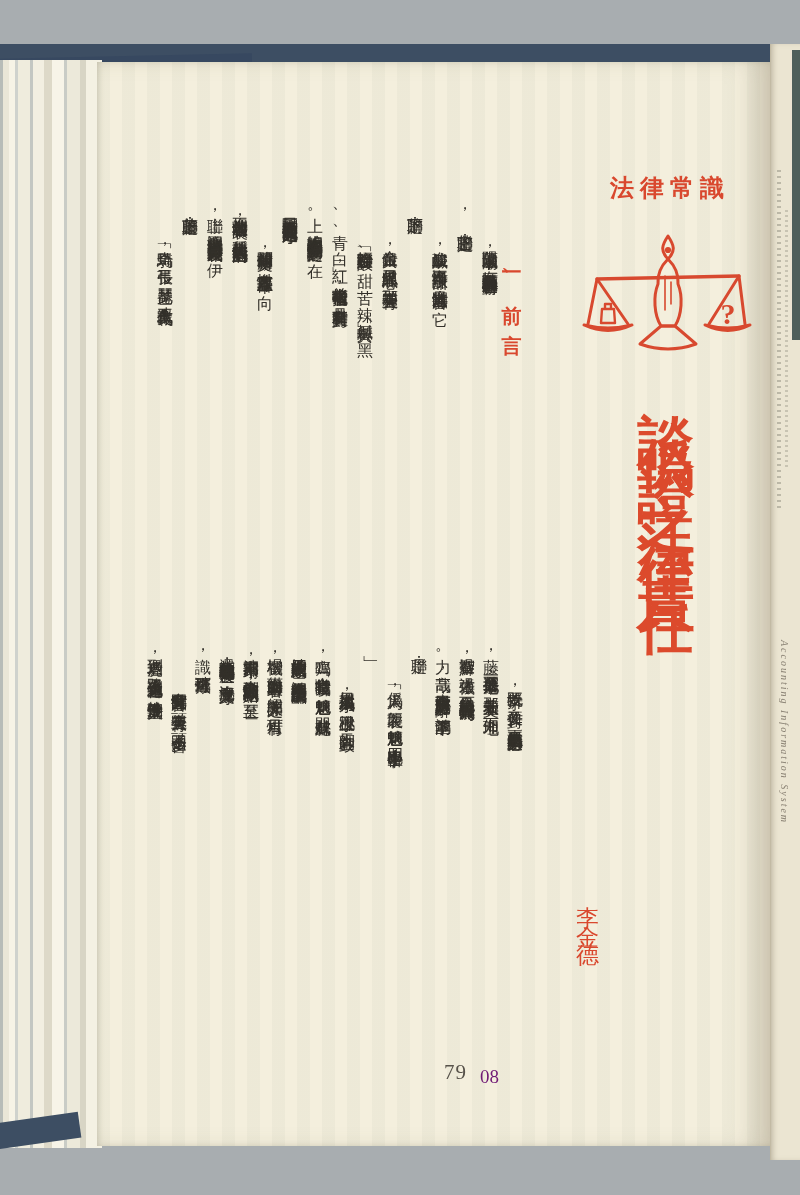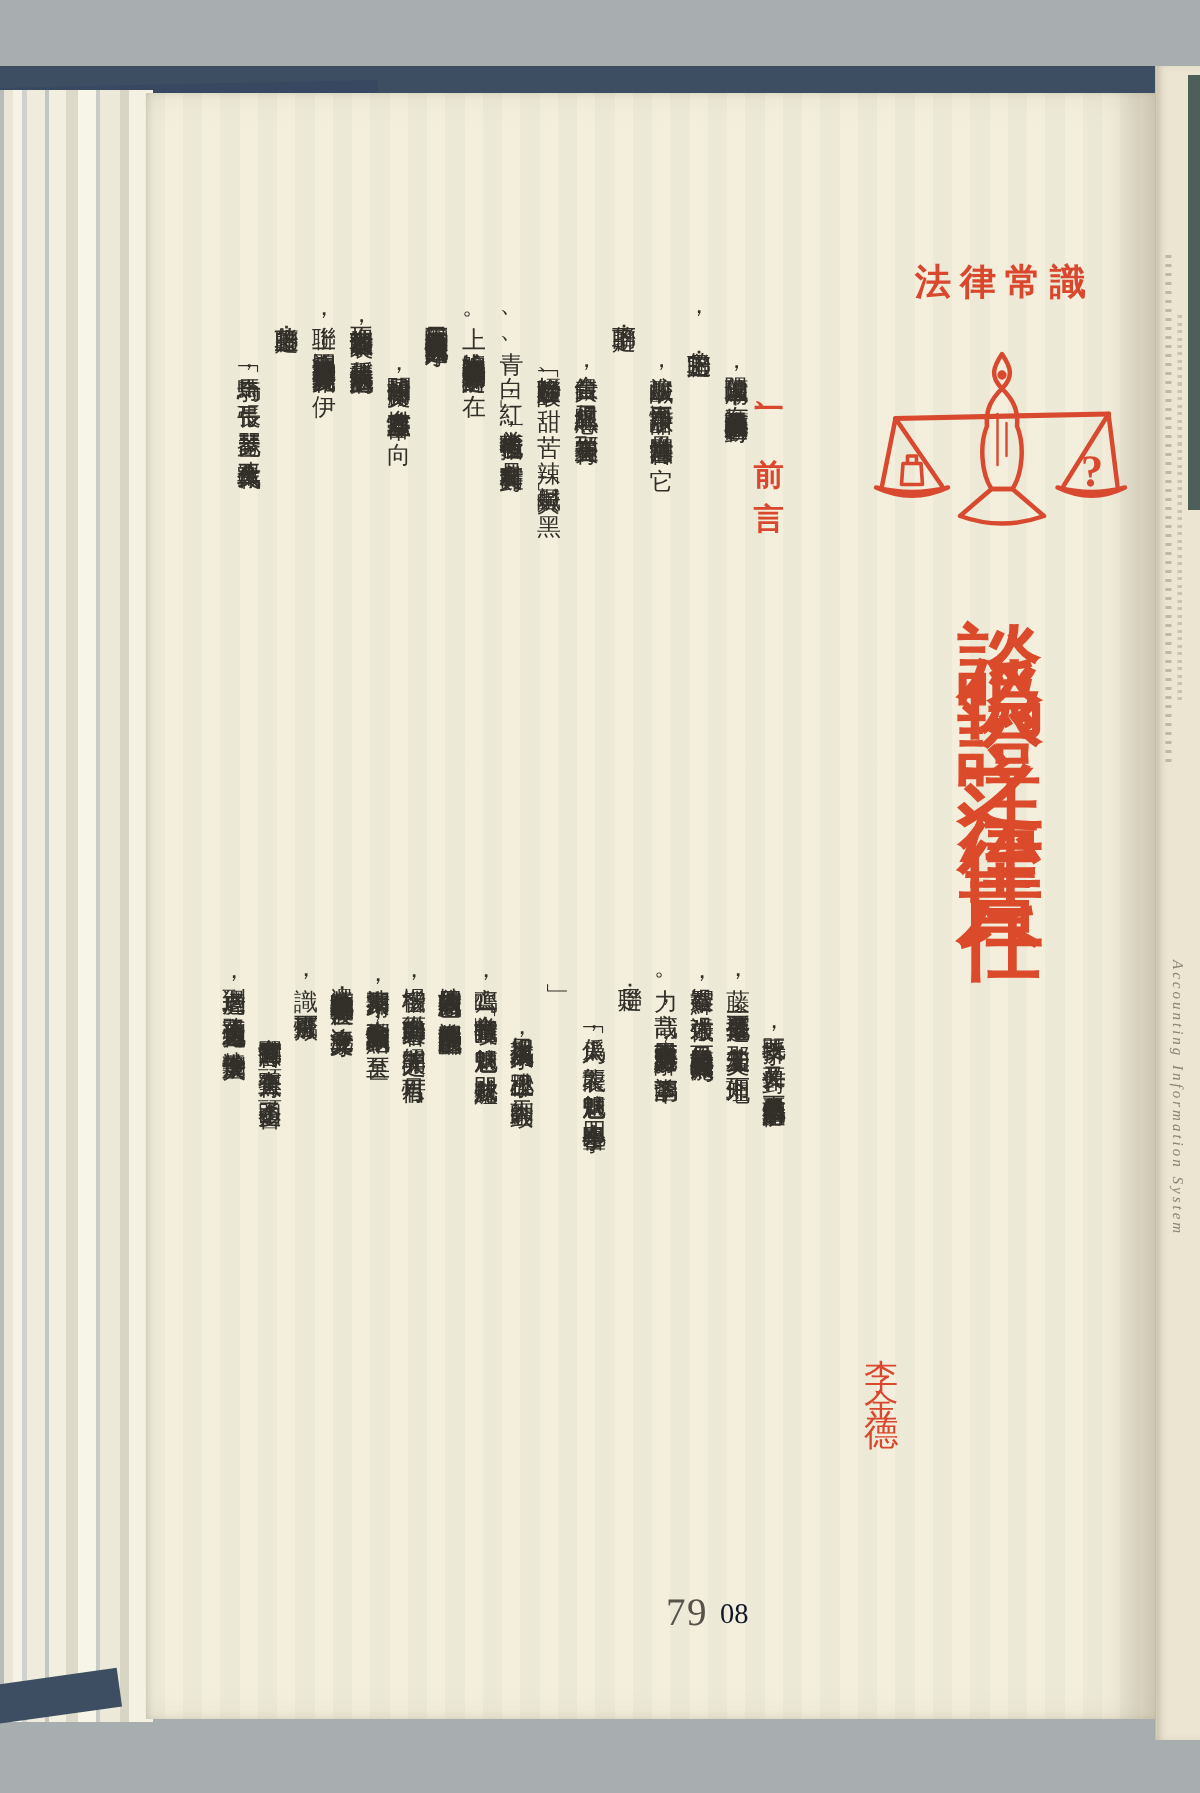--- a/index.html
+++ b/index.html
@@ -76,22 +76,22 @@
   
   .vblock{
     position:absolute;writing-mode:vertical-rl;
     color:#33302a;font-size:16px;letter-spacing:.6px;overflow:hidden;
   }
   .vblock .vcol{line-height:25px;height:100%;}
   #block-upper{left:128px;top:205px;width:375px;height:408px;}
   #block-lower{left:141px;top:646px;width:386px;height:400px;}
   #block-lower .vcol{line-height:24px;}
   
-  .page-number{position:absolute;left:444px;top:1060px;color:#57524a;font-size:26px;letter-spacing:1px;}
-  .ghost-page-number{position:absolute;left:480px;top:1066px;color:#0f172a;font-size:19px;}
+  .page-number{position:absolute;left:444px;top:1060px;color:#57524a;font-size:21px;letter-spacing:1px;}
+  .ghost-page-number{position:absolute;left:480px;top:1066px;color:#701a75;font-size:19px;}
 </style>
 </head>
 <body>
 
 <div class="cover-top"></div>
 <div class="cover-top-dip"></div>
 <div class="left-edges"></div>
 <div class="cover-corner-bl"></div>
 
 <div class="page">

